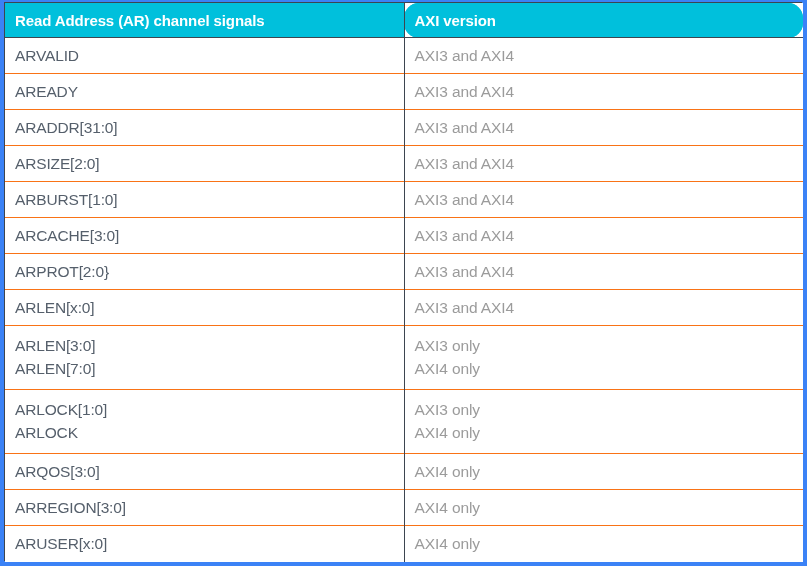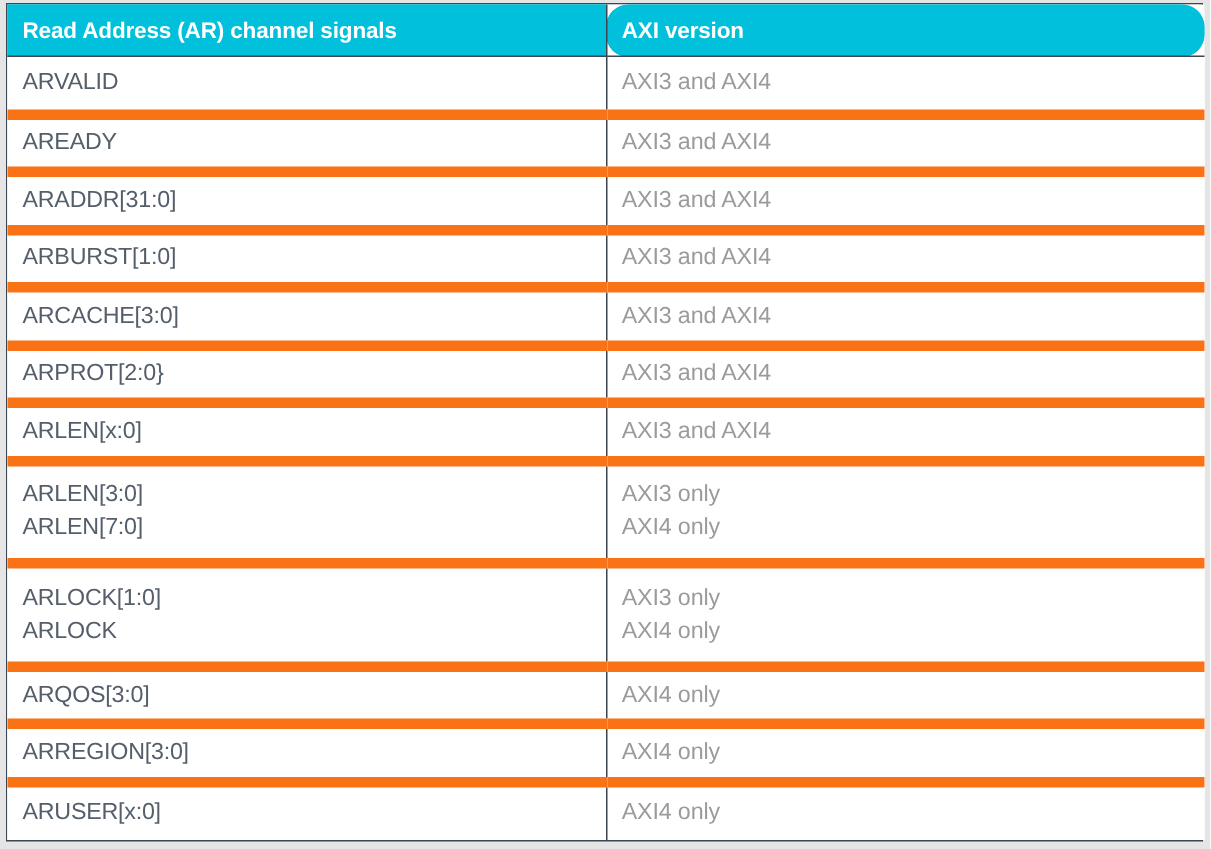--- a/index.html
+++ b/index.html
@@ -12,21 +12,21 @@
     height: 566px;
     background: #ffffff;
     font-family: "Liberation Sans", sans-serif;
     overflow: hidden;
   }
 
   .page {
     position: relative;
     width: 807px;
     height: 566px;
-    background: #e5e5e5;
+    background: #3b82f6;
     box-sizing: border-box;
   }
 
   .table-wrap {
     position: absolute;
     left: 4px;
     top: 2px;
     width: 798px;
     height: 559px;
     box-sizing: border-box;
@@ -67,21 +67,21 @@
   thead th.last-col {
     border-right: 0;
     border-radius: 15px;
   }
 
   
   tbody tr.data-row {
     background: #ffffff;
   }
   tbody td {
-    border-top: 7px solid #f97316;
+    border-top: 1px solid #f97316;
     border-right: 1px solid #3d4550;
     padding: 0 0 0 10px;
     vertical-align: middle;
     font-size: 15.5px;
     font-weight: normal;
     background: #ffffff;
     height: 36px;
     box-sizing: border-box;
   }
   tbody td.last-col {
@@ -146,20 +146,24 @@
         <tr class="data-row">
           <td class="cell-signal">AREADY</td>
           <td class="cell-version last-col">AXI3 and AXI4</td>
         </tr>
 
         <tr class="data-row">
           <td class="cell-signal">ARADDR[31:0]</td>
           <td class="cell-version last-col">AXI3 and AXI4</td>
         </tr>
 
+        <tr class="data-row">
+          <td class="cell-signal">ARSIZE[2:0]</td>
+          <td class="cell-version last-col">AXI3 and AXI4</td>
+        </tr>
 
         <tr class="data-row">
           <td class="cell-signal">ARBURST[1:0]</td>
           <td class="cell-version last-col">AXI3 and AXI4</td>
         </tr>
 
         <tr class="data-row">
           <td class="cell-signal">ARCACHE[3:0]</td>
           <td class="cell-version last-col">AXI3 and AXI4</td>
         </tr>

